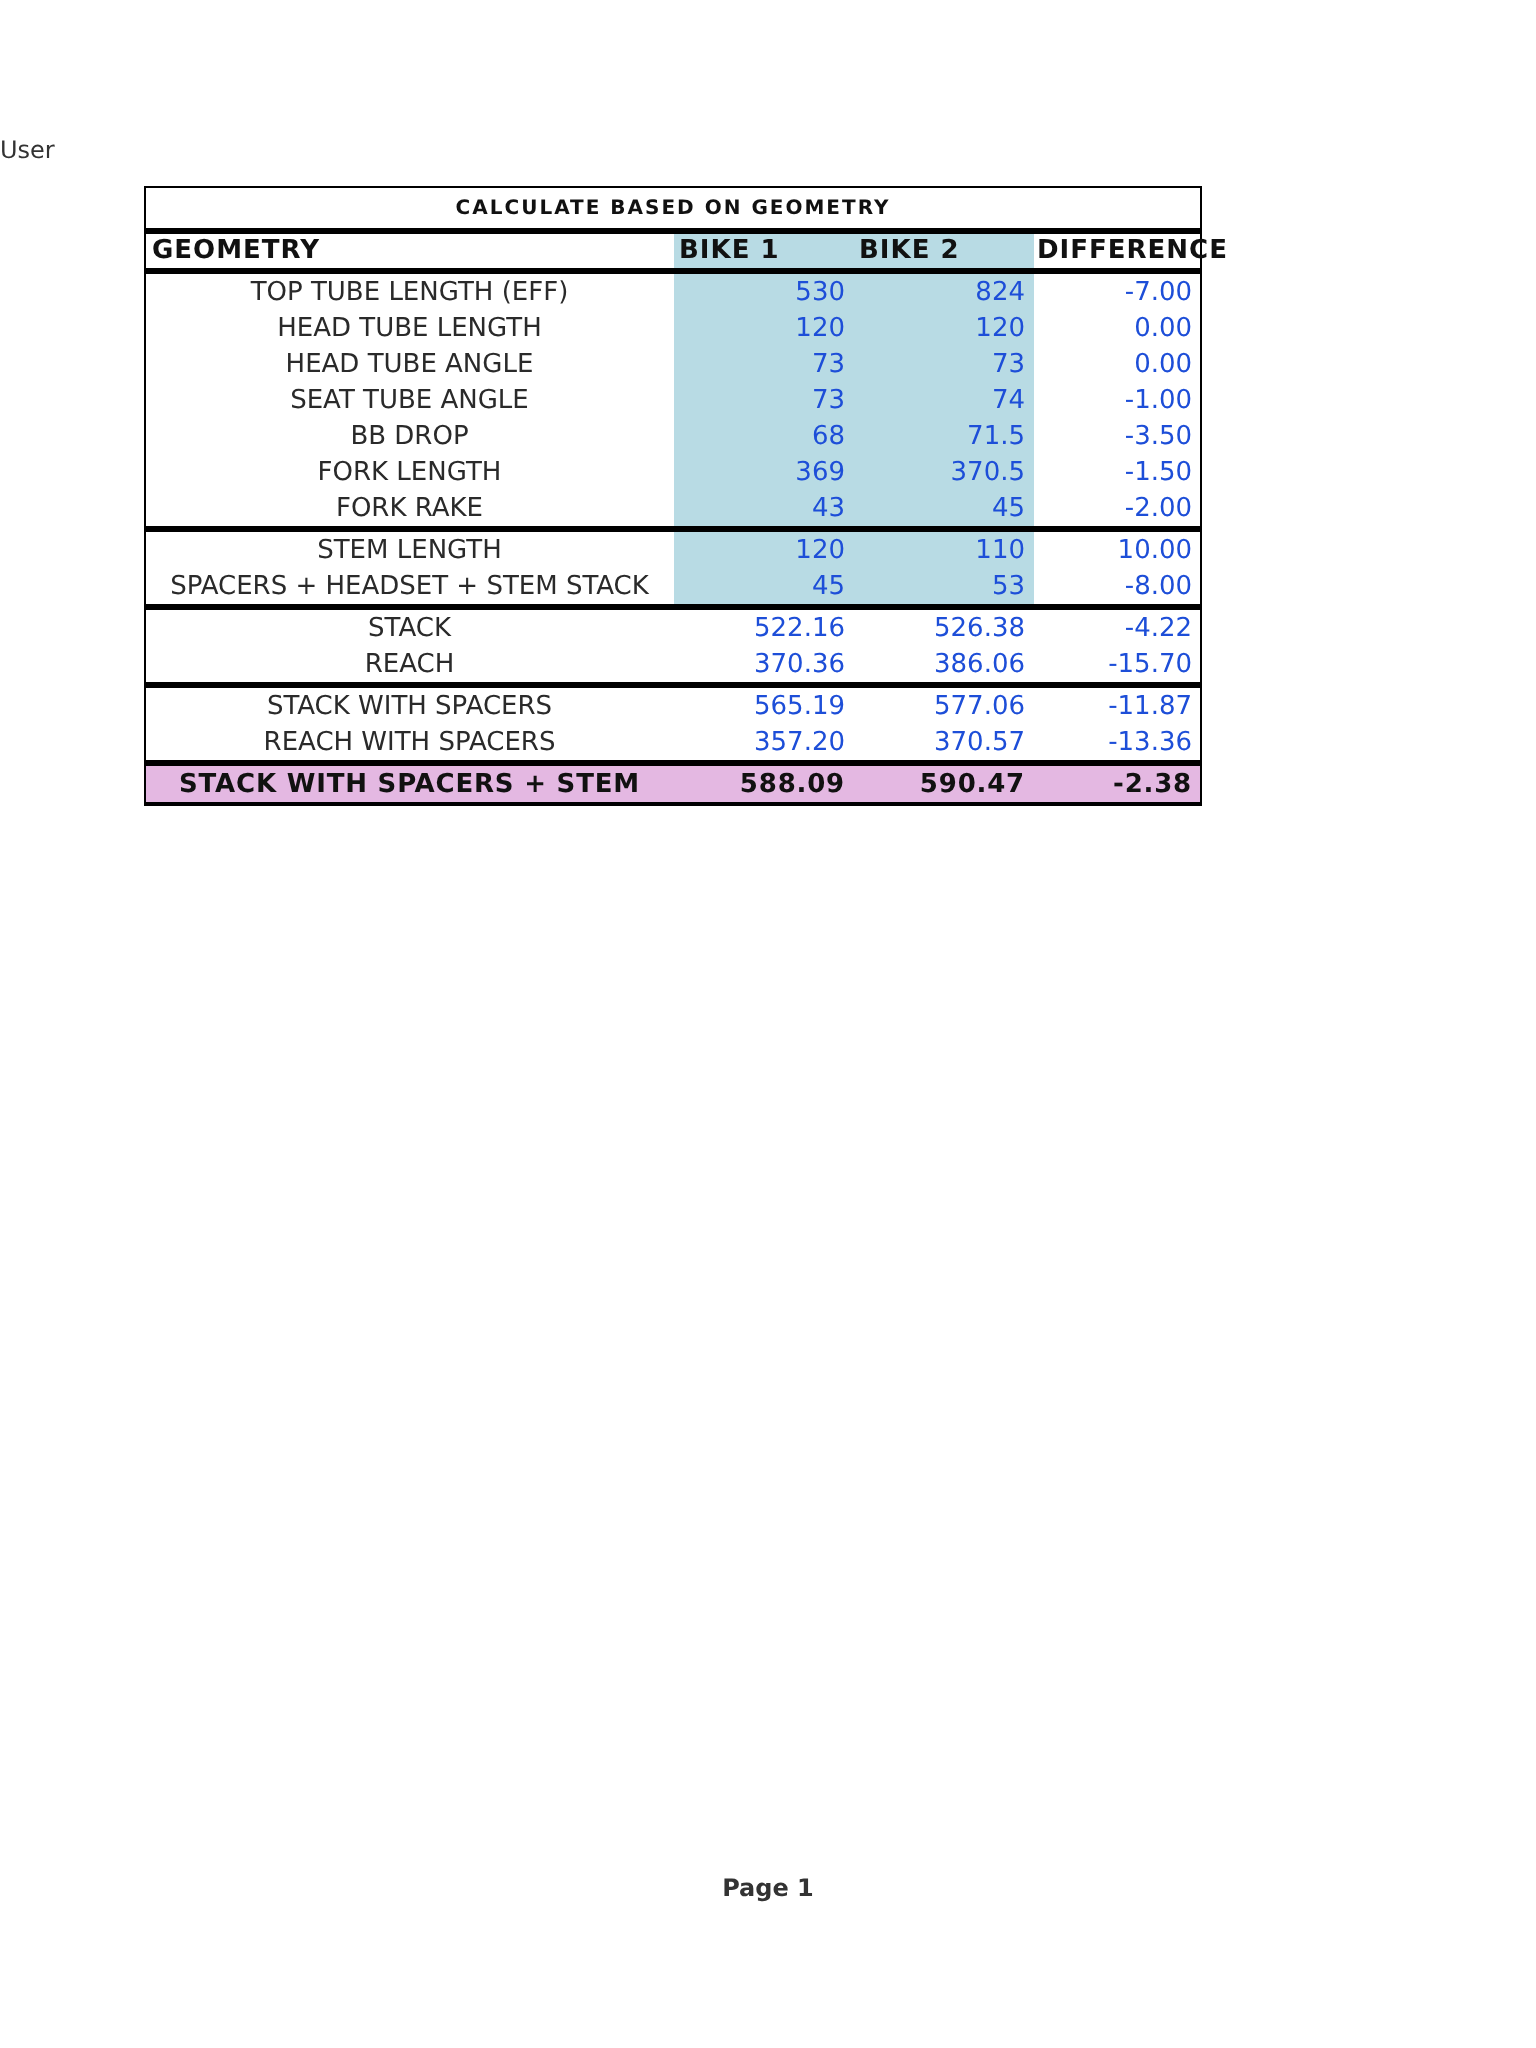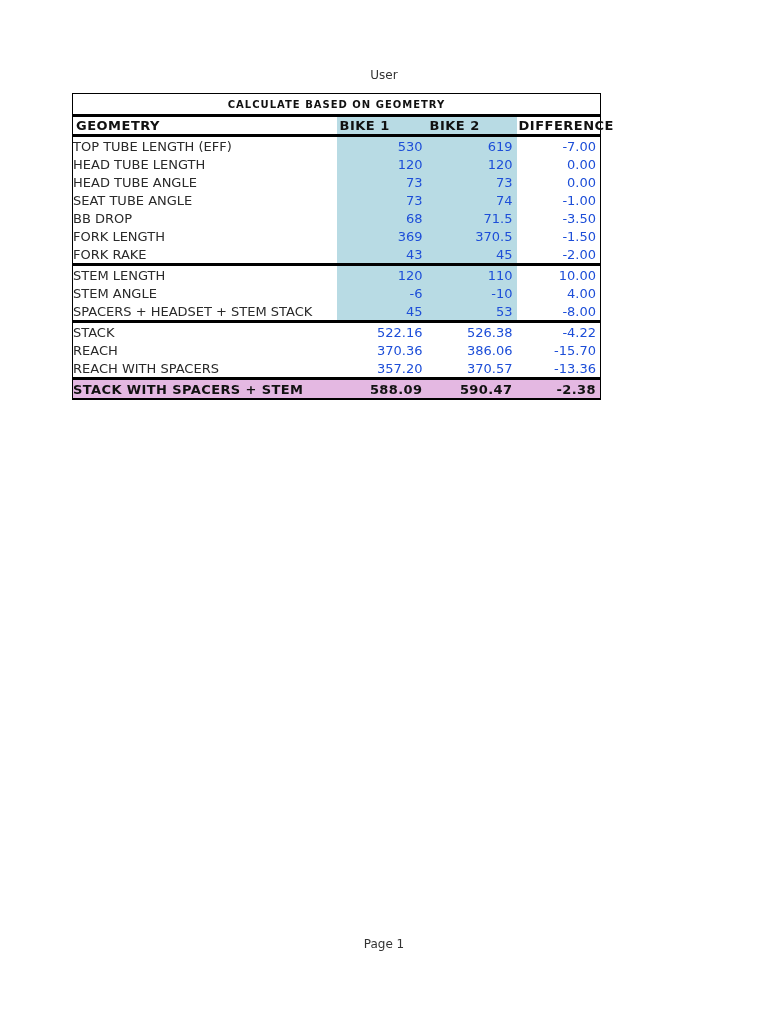--- a/index.html
+++ b/index.html
@@ -12,32 +12,32 @@
     height: 1024px;
     position: relative;
     font-family: "DejaVu Sans", "Liberation Sans", sans-serif;
     color: #2a2a2a;
   }
   .doc-header {
     position: absolute;
     top: 68px;
     left: 0;
     width: 768px;
-    text-align: center;
     font-size: 12px;
     color: #333333;
   }
   .doc-footer {
     position: absolute;
     top: 937px;
     left: 0;
     width: 768px;
     text-align: center;
     font-size: 12px;
     color: #333333;
+    font-weight: bold;
   }
   table.geo-table {
     position: absolute;
     left: 72px;
     top: 93px;
     width: 528px;
     border-collapse: collapse;
     table-layout: fixed;
     border: 1px solid #000;
     border-bottom-width: 2px;
@@ -77,21 +77,21 @@
     padding-left: 3px;
   }
   tr.header-row th.hl-cell { background: var(--blue, #b8dbe4); }
   tr.header-row th.col-diff { padding-left: 2px; }
 
   tbody td {
     height: 18px;
     white-space: nowrap;
   }
   td.c-label {
-    text-align: left;
+    text-align: center;
     padding-left: 0;
     color: #2a2a2a;
   }
   td.c-num {
     text-align: right;
     padding-right: 4px;
     color: #1d4ed8;
   }
   tr.hl-blue td:nth-child(2),
   tr.hl-blue td:nth-child(3) {
@@ -127,21 +127,21 @@
       <th class="col-label">GEOMETRY</th>
       <th class="hl-cell">BIKE 1</th>
       <th class="hl-cell">BIKE 2</th>
       <th class="col-diff">DIFFERENCE</th>
     </tr>
   </thead>
   <tbody id="rows">
       <tr class="hl-blue">
     <td class="c-label">TOP TUBE LENGTH (EFF)</td>
     <td class="c-num">530</td>
-    <td class="c-num">619</td>
+    <td class="c-num">824</td>
     <td class="c-num">-7.00</td>
   </tr>
       <tr class="hl-blue">
     <td class="c-label">HEAD TUBE LENGTH</td>
     <td class="c-num">120</td>
     <td class="c-num">120</td>
     <td class="c-num">0.00</td>
   </tr>
       <tr class="hl-blue">
     <td class="c-label">HEAD TUBE ANGLE</td>
@@ -173,43 +173,43 @@
     <td class="c-num">45</td>
     <td class="c-num">-2.00</td>
   </tr>
       <tr class="group-start hl-blue">
     <td class="c-label">STEM LENGTH</td>
     <td class="c-num">120</td>
     <td class="c-num">110</td>
     <td class="c-num">10.00</td>
   </tr>
       <tr class="hl-blue">
-    <td class="c-label">STEM ANGLE</td>
-    <td class="c-num">-6</td>
-    <td class="c-num">-10</td>
-    <td class="c-num">4.00</td>
-  </tr>
-      <tr class="hl-blue">
     <td class="c-label">SPACERS + HEADSET + STEM STACK</td>
     <td class="c-num">45</td>
     <td class="c-num">53</td>
     <td class="c-num">-8.00</td>
   </tr>
       <tr class="group-start">
     <td class="c-label">STACK</td>
     <td class="c-num">522.16</td>
     <td class="c-num">526.38</td>
     <td class="c-num">-4.22</td>
   </tr>
       <tr>
     <td class="c-label">REACH</td>
     <td class="c-num">370.36</td>
     <td class="c-num">386.06</td>
     <td class="c-num">-15.70</td>
   </tr>
+      <tr class="group-start">
+    <td class="c-label">STACK WITH SPACERS</td>
+    <td class="c-num">565.19</td>
+    <td class="c-num">577.06</td>
+    <td class="c-num">-11.87</td>
+  </tr>
       <tr>
     <td class="c-label">REACH WITH SPACERS</td>
     <td class="c-num">357.20</td>
     <td class="c-num">370.57</td>
     <td class="c-num">-13.36</td>
   </tr>
       <tr class="group-start hl-pink">
     <td class="c-label">STACK WITH SPACERS + STEM</td>
     <td class="c-num">588.09</td>
     <td class="c-num">590.47</td>

